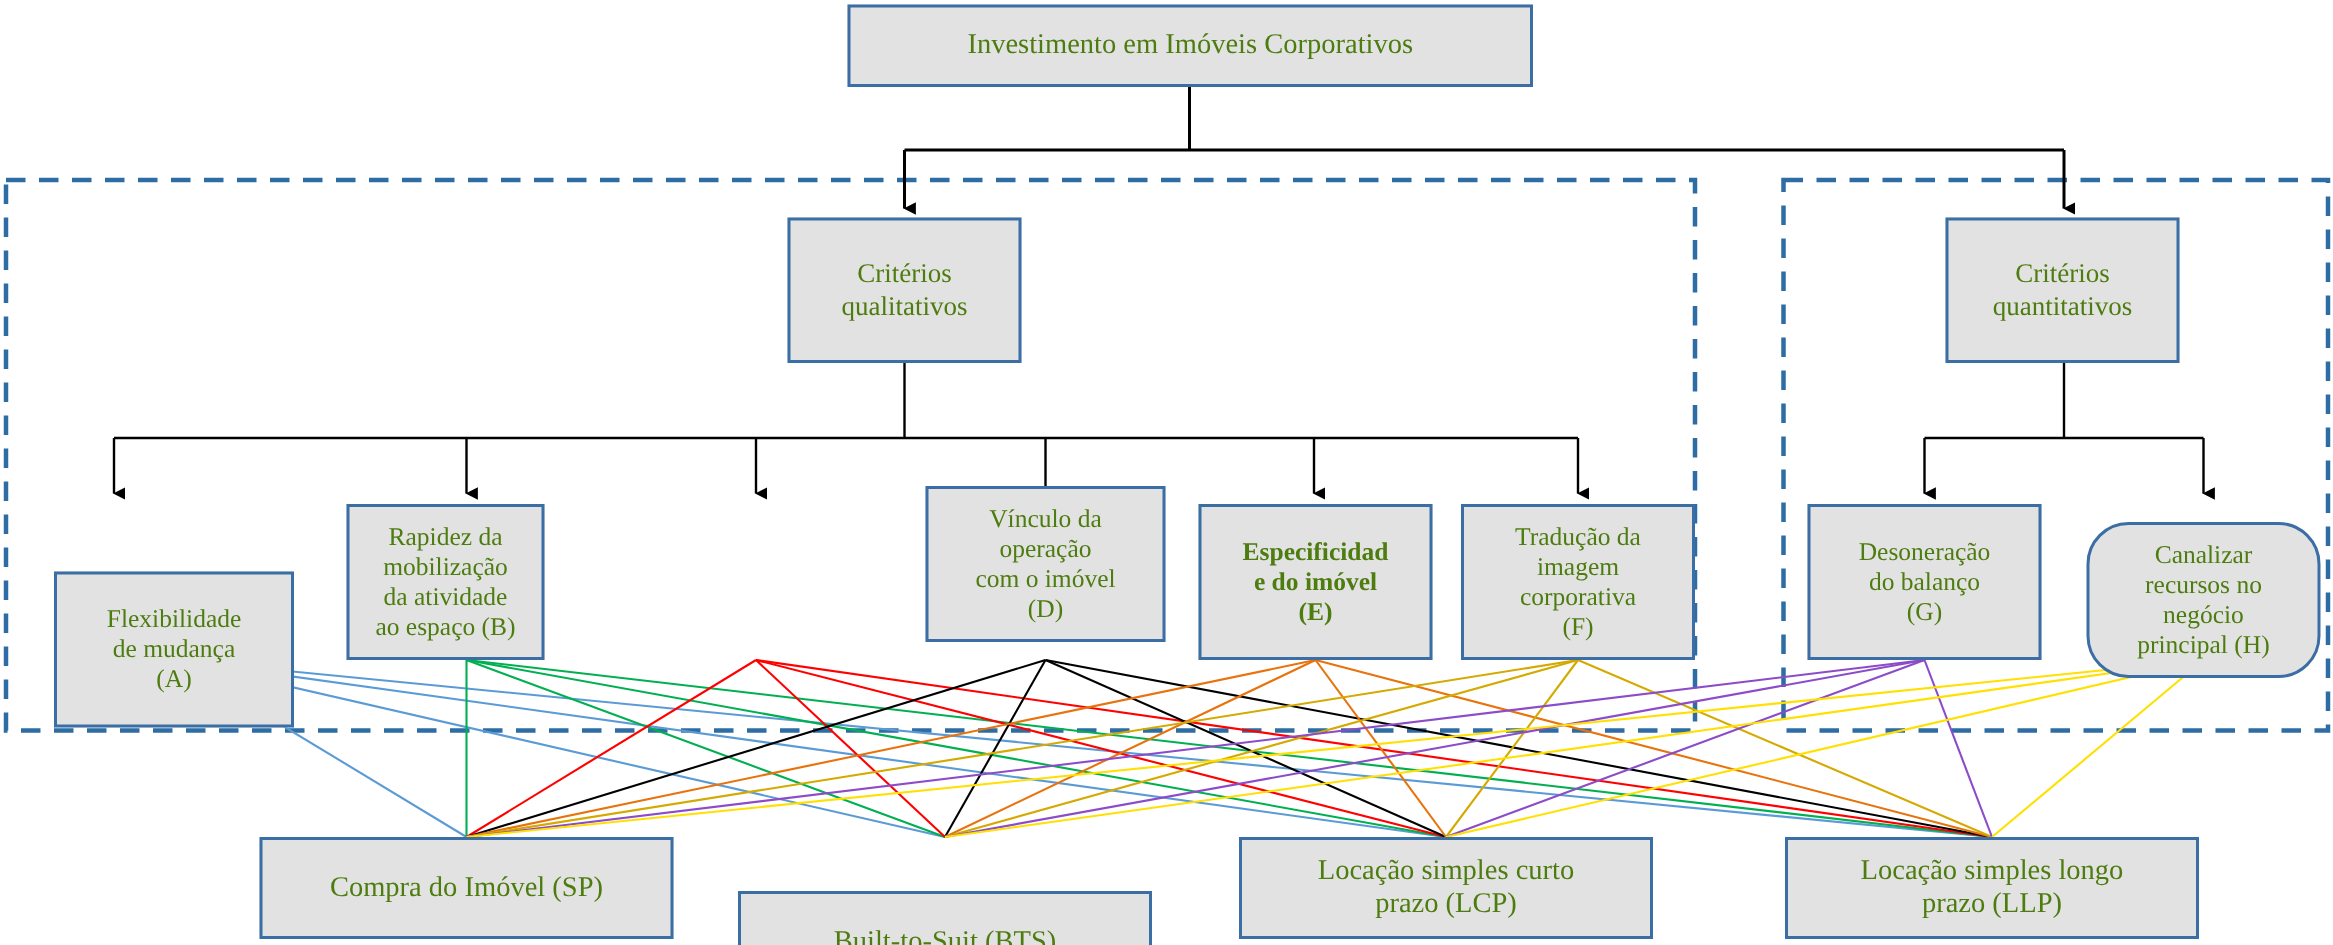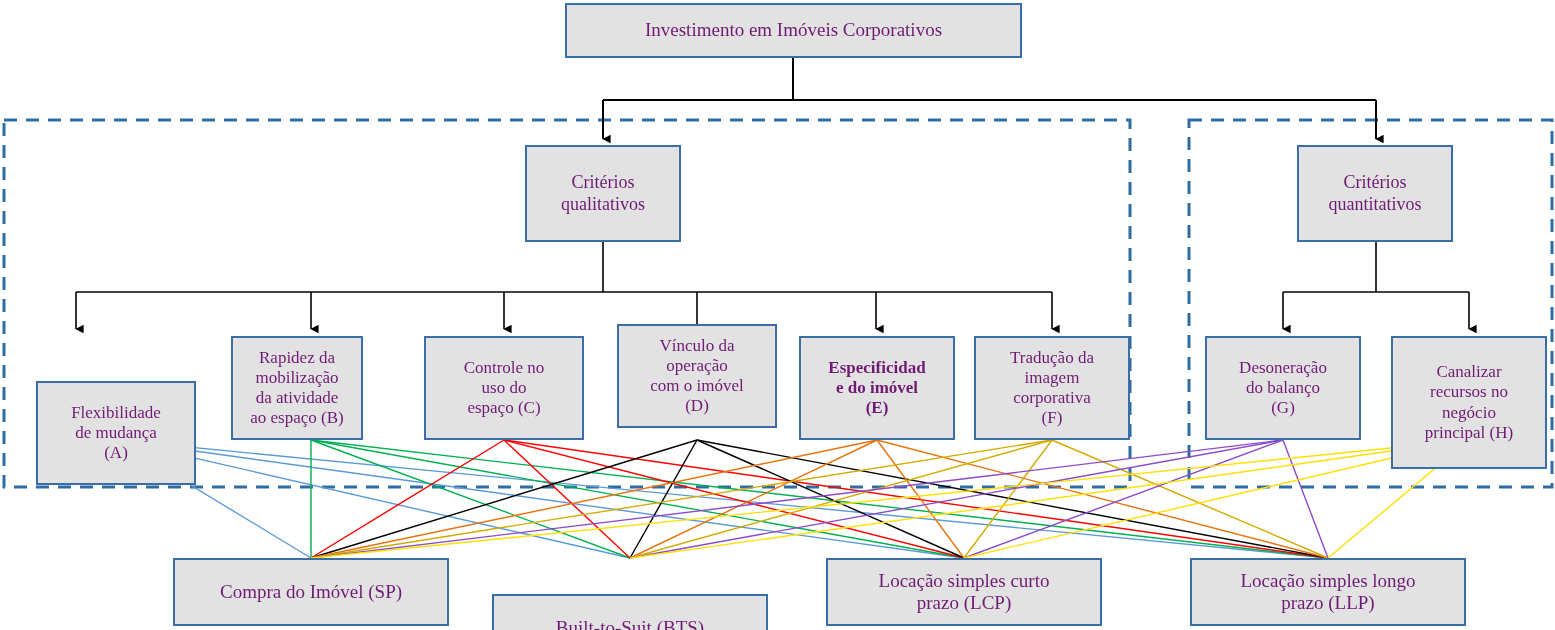--- a/index.html
+++ b/index.html
@@ -8,21 +8,21 @@
   #wires{position:absolute;left:0;top:0;width:1555px;height:630px;pointer-events:none;}
   .node{
     position:absolute;
     box-sizing:border-box;
     background:#e2e2e2;
     border:2px solid #3b6ea5;
     display:flex;
     align-items:center;
     justify-content:center;
     text-align:center;
-    color:#701a75;
+    color:#4d7c0f;
     line-height:1.18;
     z-index:3;
   }
   .node span{display:block;width:100%;padding:0 2px;}
   .t-root{font-size:19px;}
   .t-crit{font-size:18px;}
   .t-leaf{font-size:17px;}
   .t-alt{font-size:19px;}
   .leaf-overflow{overflow:visible;}
 </style>
@@ -112,37 +112,34 @@
   <div class="node t-crit" style="left:1297px;top:145px;width:156px;height:97px;">
     <span>Critérios<br>quantitativos</span>
   </div>
 
   <div class="node t-leaf leaf-overflow" style="left:36px;top:336px;width:160px;height:104px;margin-top:45px;">
     <span>Flexibilidade<br>de mudança<br>(A)</span>
   </div>
   <div class="node t-leaf leaf-overflow" style="left:231px;top:336px;width:132px;height:104px;">
     <span>Rapidez da<br>mobilização<br>da atividade<br>ao espaço (B)</span>
   </div>
-  <div class="node t-leaf leaf-overflow" style="left:424px;top:336px;width:160px;height:104px;">
-    <span>Controle no<br>uso do<br>espaço (C)</span>
-  </div>
   <div class="node t-leaf leaf-overflow" style="left:617px;top:324px;width:160px;height:104px;">
     <span>Vínculo da<br>operação<br>com o imóvel<br>(D)</span>
   </div>
   <div class="node t-leaf leaf-overflow" style="left:799px;top:336px;width:156px;height:104px;font-weight:bold;">
     <span>Especificidad<br>e do imóvel<br>(E)</span>
   </div>
   <div class="node t-leaf leaf-overflow" style="left:1205px;top:336px;width:156px;height:104px;">
     <span>Desoneração<br>do balanço<br>(G)</span>
   </div>
 
   <div class="node t-leaf leaf-overflow" style="left:974px;top:336px;width:156px;height:104px;">
     <span>Tradução da<br>imagem<br>corporativa<br>(F)</span>
   </div>
-  <div class="node t-leaf leaf-overflow" style="left:1391px;top:336px;width:156px;height:133px;">
+  <div class="node t-leaf leaf-overflow" style="left:1391px;top:348px;width:156px;height:104px;border-radius:28px;">
     <span>Canalizar<br>recursos no<br>negócio<br>principal (H)</span>
   </div>
 
   <div class="node t-alt" style="left:173px;top:558px;width:276px;height:68px;">
     <span>Compra do Imóvel (SP)</span>
   </div>
   <div class="node t-alt" style="left:492px;top:558px;width:276px;height:68px;margin-top:36px;">
     <span>Built-to-Suit (BTS)</span>
   </div>
   <div class="node t-alt" style="left:1190px;top:558px;width:276px;height:68px;">

